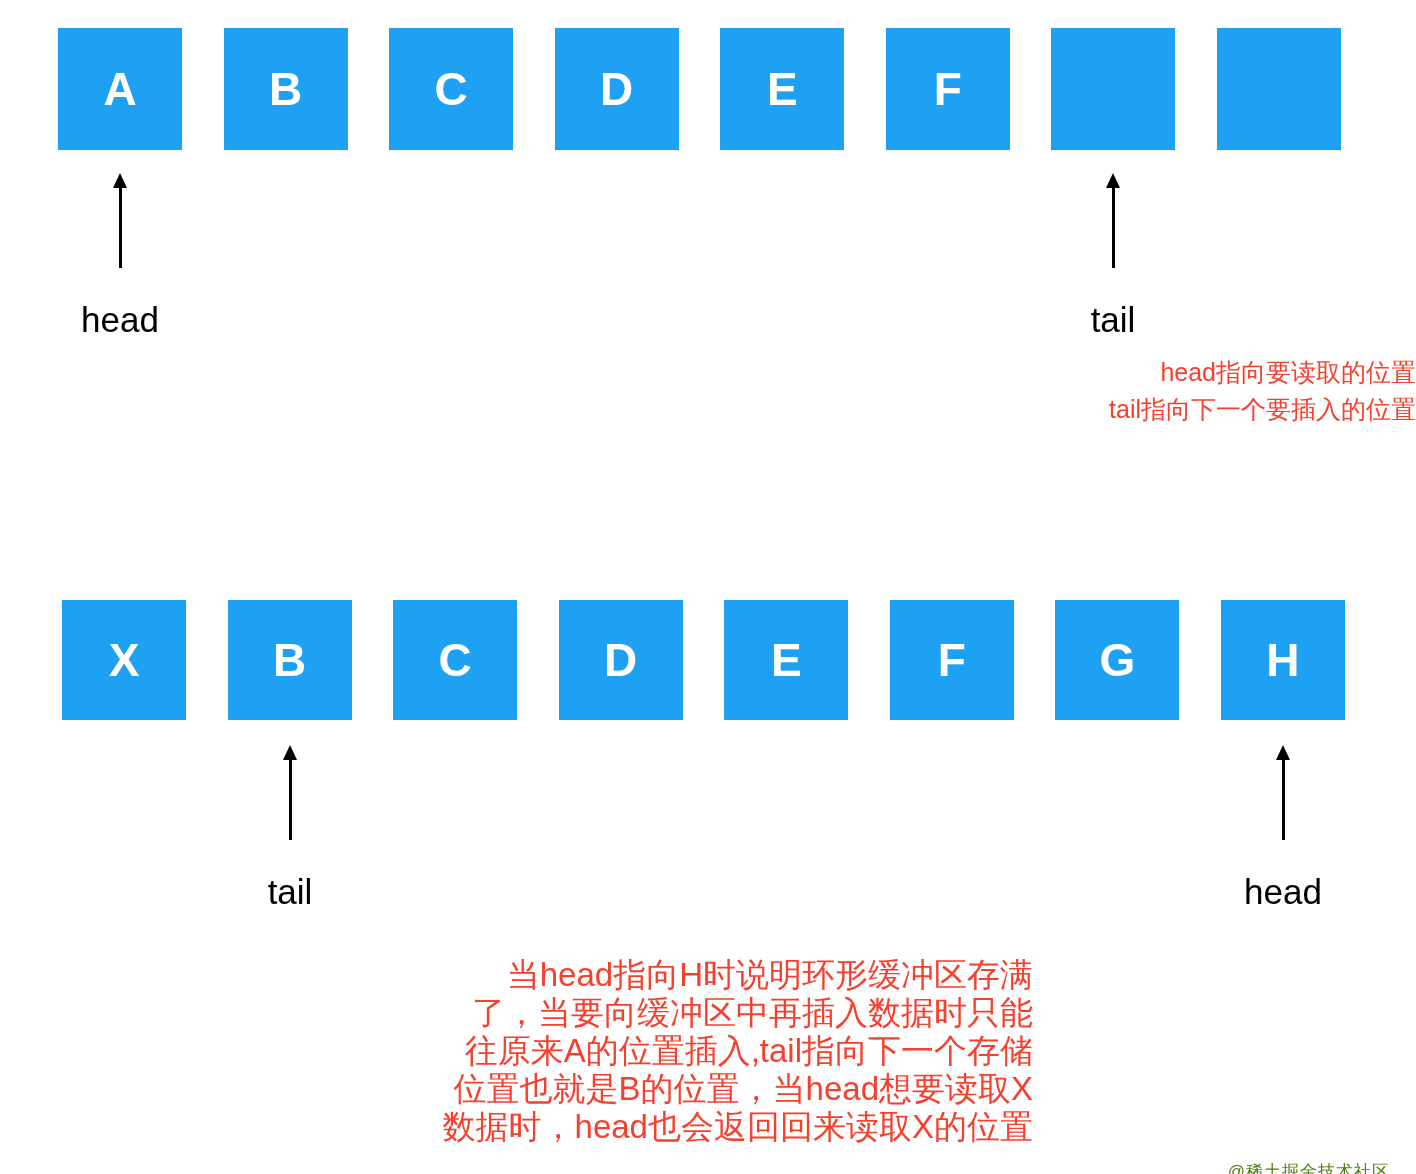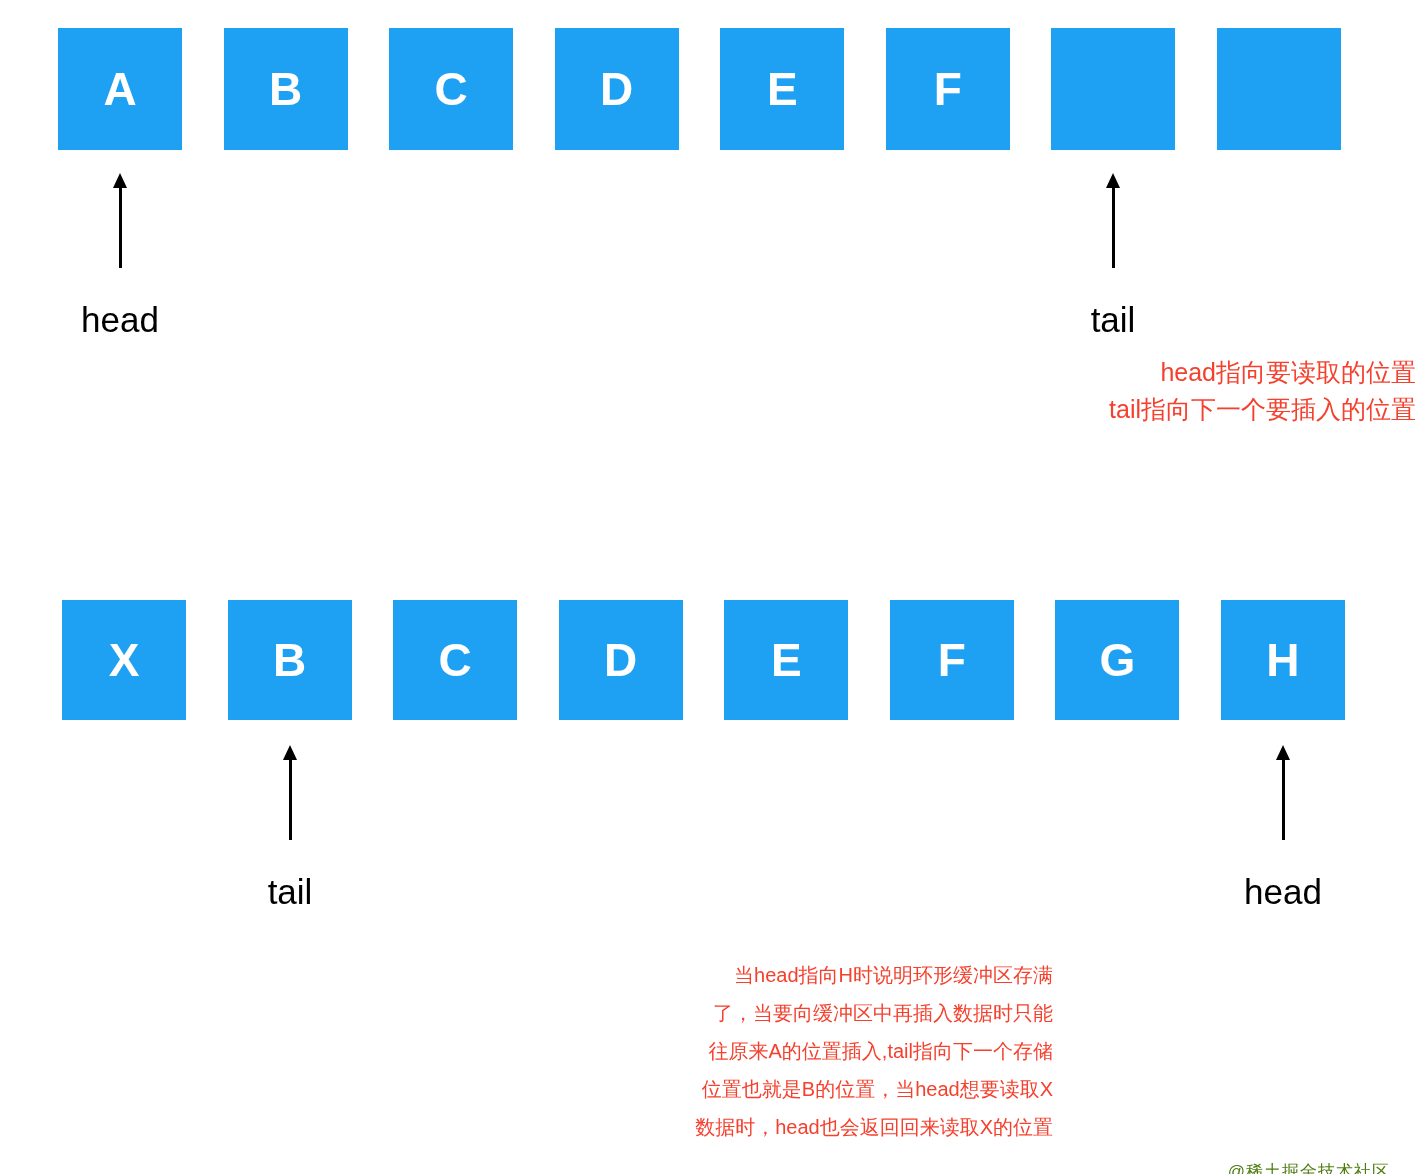--- a/index.html
+++ b/index.html
@@ -75,23 +75,23 @@
   }
   #note1 {
     top: 354px;
     left: 0;
     width: 1416px;
     font-size: 25px;
     line-height: 37px;
   }
   #note2 {
     top: 956px;
-    left: 453px;
+    left: 433px;
     width: 600px;
-    font-size: 20px;
+    font-size: 33px;
     line-height: 38px;
   }
 
   .watermark {
     position: absolute;
     top: 1120px;
     right: 26px;
     font-size: 17px;
     color: #4d7c0f;
     letter-spacing: 1px;

